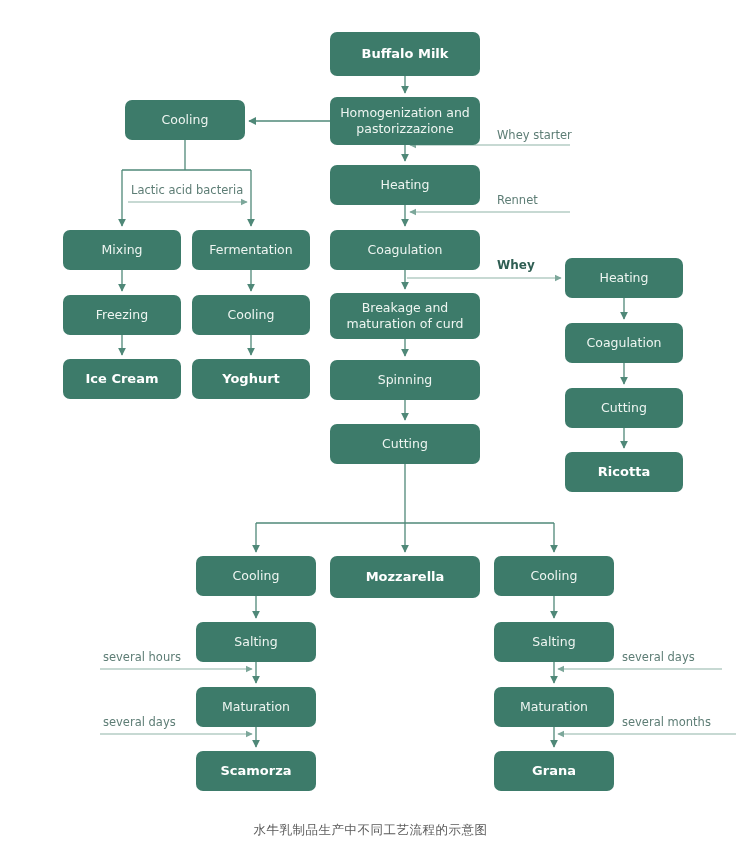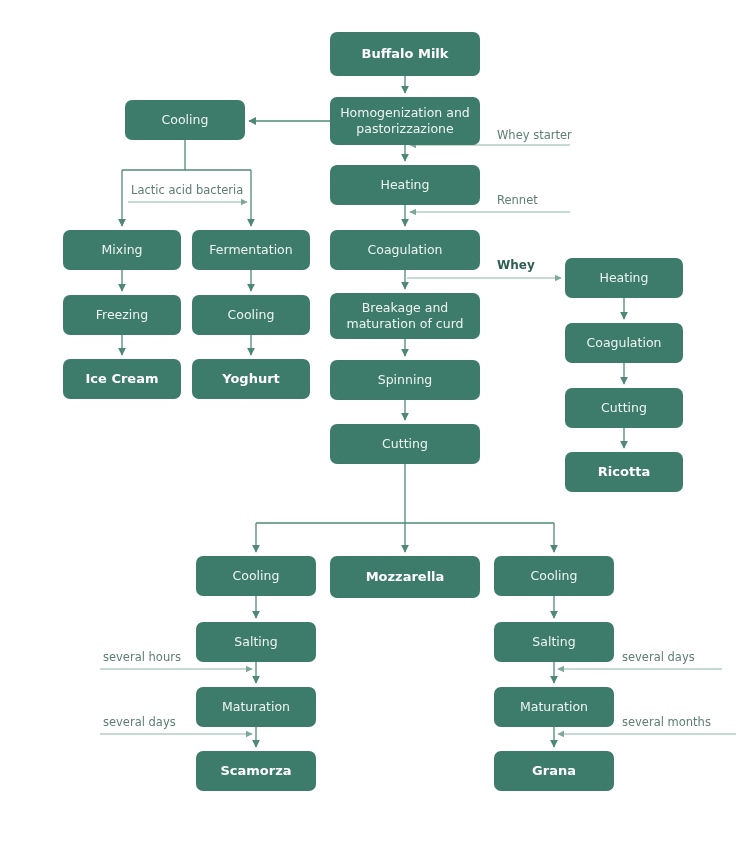--- a/index.html
+++ b/index.html
@@ -263,13 +263,14 @@
         <text class="ann-label" x="497" y="200">Rennet</text>
         <text class="ann-label strong" x="497" y="265">Whey</text>
         <text class="ann-label" x="131" y="190">Lactic acid bacteria</text>
         <text class="ann-label" x="103" y="657">several hours</text>
         <text class="ann-label" x="103" y="722">several days</text>
         <text class="ann-label" x="622" y="657">several days</text>
         <text class="ann-label" x="622" y="722">several months</text>
       </g>
   </svg>
 
+  <div class="caption-text">水牛乳制品生产中不同工艺流程的示意图</div>
 </div>
 
 </body></html>

